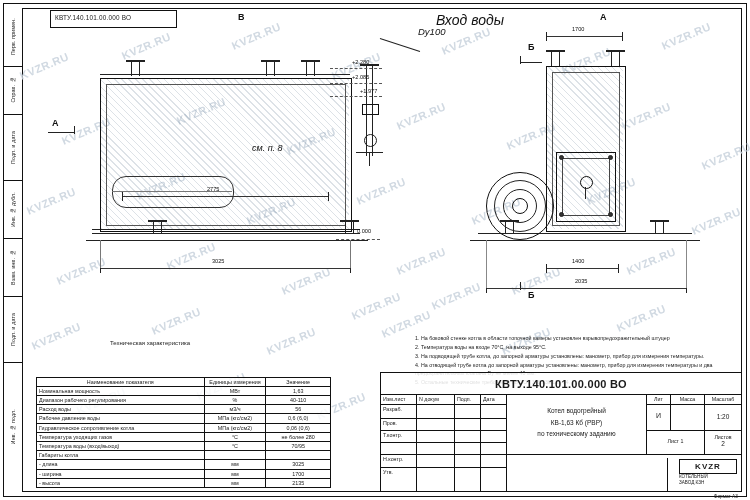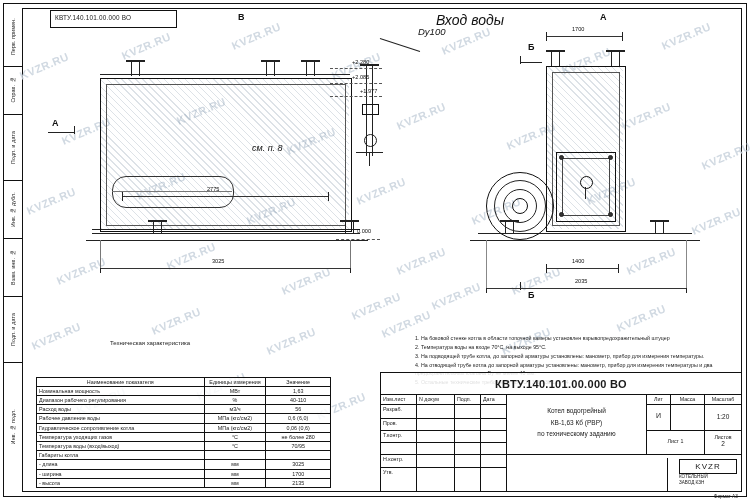--- a/index.html
+++ b/index.html
@@ -440,21 +440,21 @@
     <div class="cell" style="left:266px;top:58px;width:58px;height:24px;text-align:center;padding-top:7px;">
       <span>Лист 1</span>
     </div>
     <div class="cell nor" style="left:324px;top:58px;width:36px;height:24px;text-align:center;padding-top:3px;">
       <div>Листов</div>
       <div style="font-size:6.5px;">2</div>
     </div>
 
     <div class="cell nob nor" style="left:126px;top:82px;width:234px;height:36px;">
       <div style="position:absolute;left:160px;top:3px;width:1px;height:33px;background:#111;"></div>
-      <div style="position:absolute;left:172px;top:4px;width:56px;height:13px;border:1.3px solid #111;display:flex;align-items:center;justify-content:center;font-size:8px;font-weight:normal;letter-spacing:1px;">KVZR</div>
+      <div style="position:absolute;left:172px;top:4px;width:56px;height:13px;border:1.3px solid #111;display:flex;align-items:center;justify-content:center;font-size:8px;font-weight:bold;letter-spacing:1px;">KVZR</div>
       <div style="position:absolute;left:172px;top:19px;font-size:4.6px;">КОТЕЛЬНЫЙ</div>
       <div style="position:absolute;left:172px;top:25px;font-size:4.6px;">ЗАВОД КЗН</div>
     </div>
   </div>
 
   <div style="position:absolute;right:12px;bottom:1px;font-size:4.8px;">Формат  А3</div>
 
 </div>
 
 </body></html>

